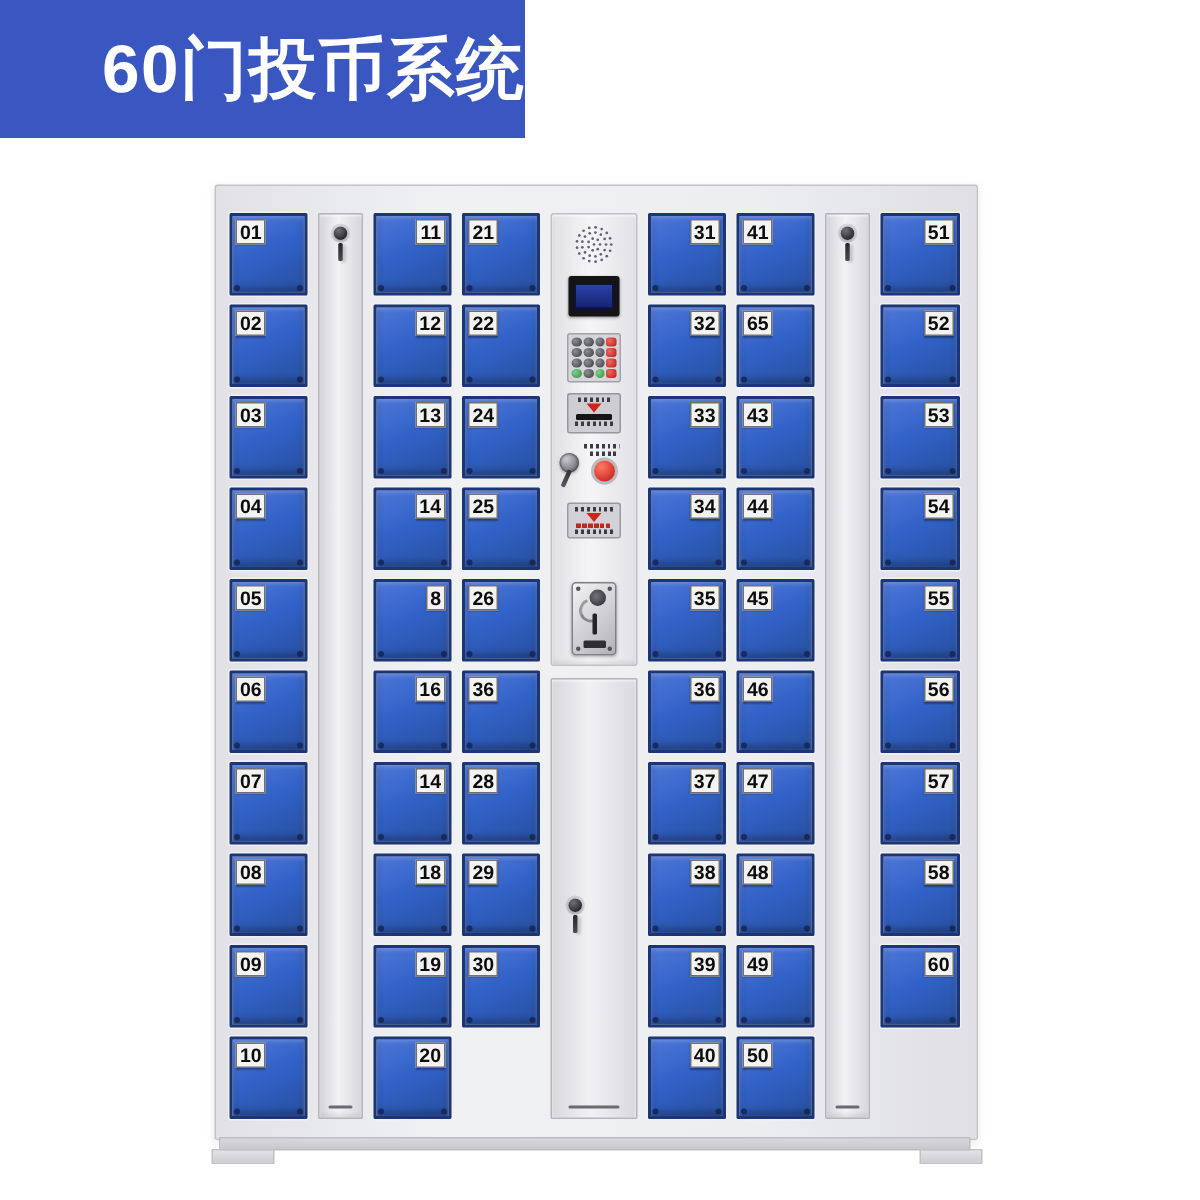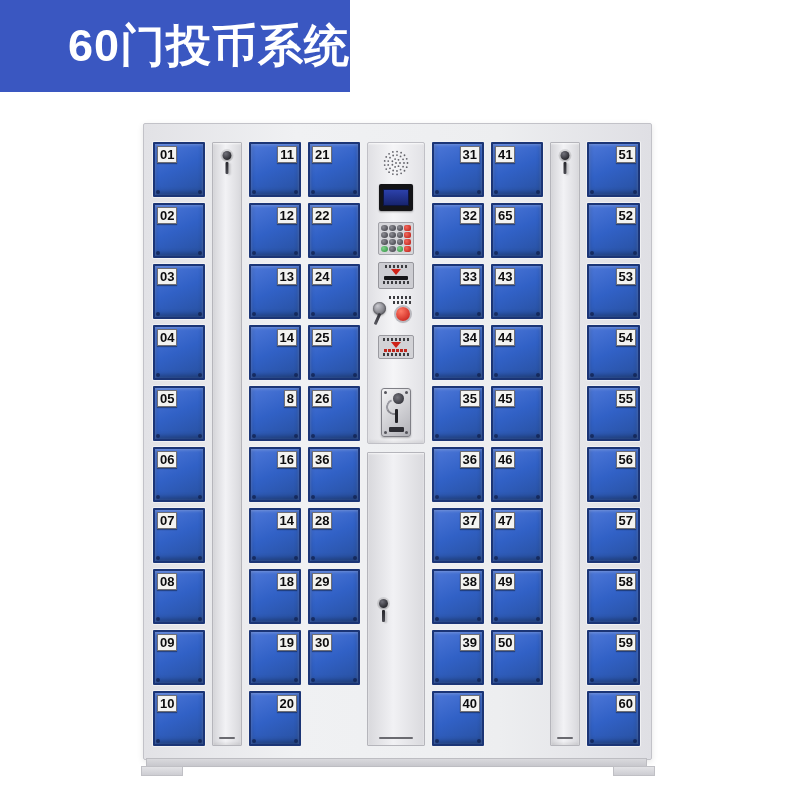--- a/index.html
+++ b/index.html
@@ -378,20 +378,23 @@
         <div class="door">
           <span class="door-label left">45</span>
         </div>
         <div class="door">
           <span class="door-label left">46</span>
         </div>
         <div class="door">
           <span class="door-label left">47</span>
         </div>
         <div class="door">
+          <span class="door-label left">48</span>
+        </div>
+        <div class="door">
           <span class="door-label left">49</span>
         </div>
         <div class="door">
           <span class="door-label left">50</span>
         </div>
       </div>
   <div class="narrow-col">
     <div class="tall-door">
       <div class="lock-unit top-center">
         <span class="lock-circle"></span>
@@ -419,23 +422,20 @@
         <div class="door">
           <span class="door-label right">56</span>
         </div>
         <div class="door">
           <span class="door-label right">57</span>
         </div>
         <div class="door">
           <span class="door-label right">58</span>
         </div>
         <div class="door">
-          <span class="door-label right">59</span>
-        </div>
-        <div class="door">
           <span class="door-label right">60</span>
         </div>
       </div>
     </div>
 </div>
 <div class="base"></div>
 <div class="foot left"></div>
 <div class="foot right"></div>
 
 </body></html>

